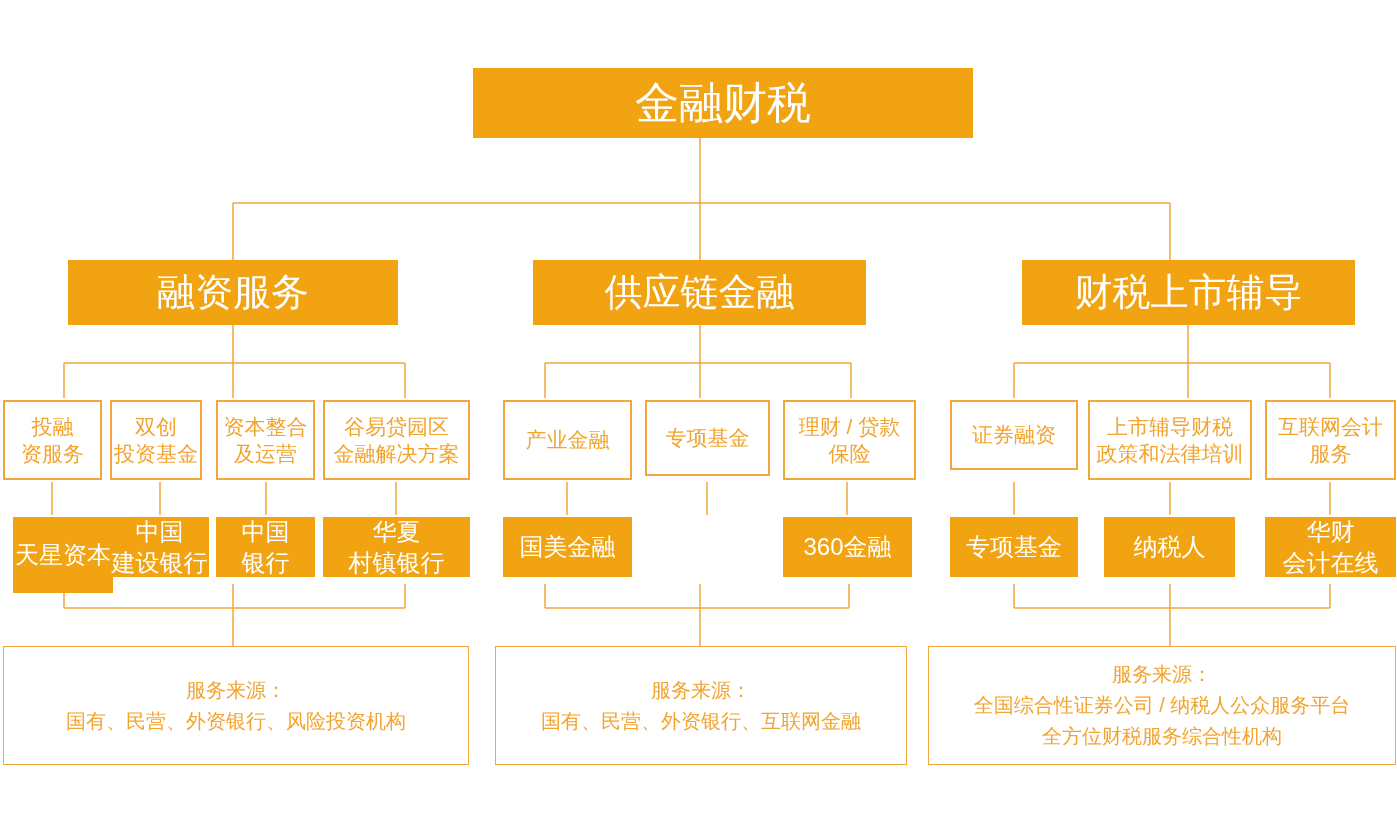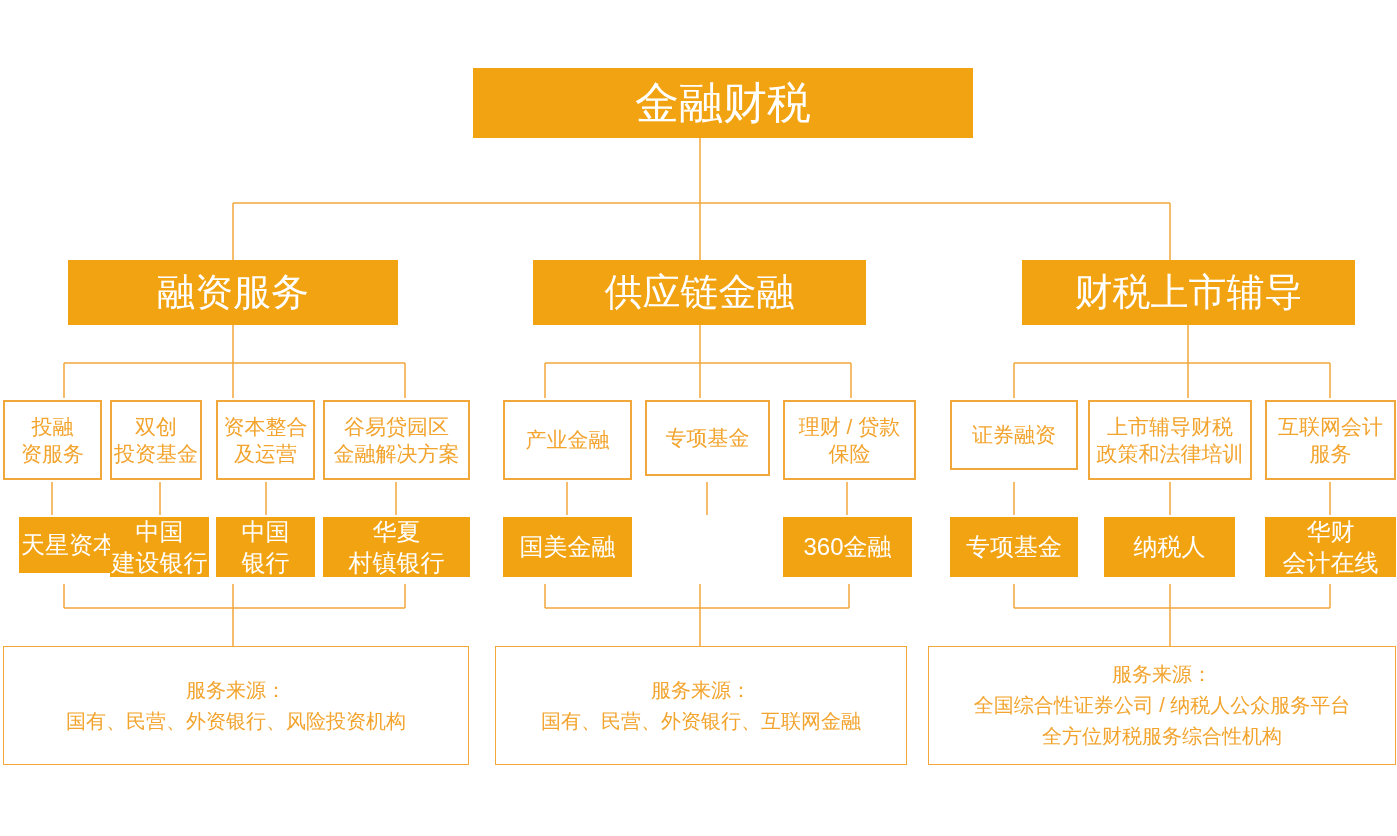--- a/index.html
+++ b/index.html
@@ -77,21 +77,21 @@
   <div class="node outline service-node" style="left:645px;top:400px;width:125px;height:76px">专项基金</div>
   <div class="node outline service-node" style="left:783px;top:400px;width:133px;height:80px">理财 / 贷款
 保险</div>
 
   <div class="node outline service-node" style="left:950px;top:400px;width:128px;height:70px">证券融资</div>
   <div class="node outline service-node" style="left:1088px;top:400px;width:164px;height:80px">上市辅导财税
 政策和法律培训</div>
   <div class="node outline service-node" style="left:1265px;top:400px;width:131px;height:80px">互联网会计
 服务</div>
 
-  <div class="node fill provider-node" style="left:19px;top:517px;width:100px;height:56px">天星资本</div>
+  <div class="node fill provider-node" style="left:13px;top:517px;width:100px;height:76px">天星资本</div>
   <div class="node fill provider-node" style="left:110px;top:517px;width:99px;height:60px">中国
 建设银行</div>
   <div class="node fill provider-node" style="left:216px;top:517px;width:99px;height:60px">中国
 银行</div>
   <div class="node fill provider-node" style="left:323px;top:517px;width:147px;height:60px">华夏
 村镇银行</div>
 
   <div class="node fill provider-node" style="left:503px;top:517px;width:129px;height:60px">国美金融</div>
   <div class="node fill provider-node" style="left:783px;top:517px;width:129px;height:60px">360金融</div>
 

